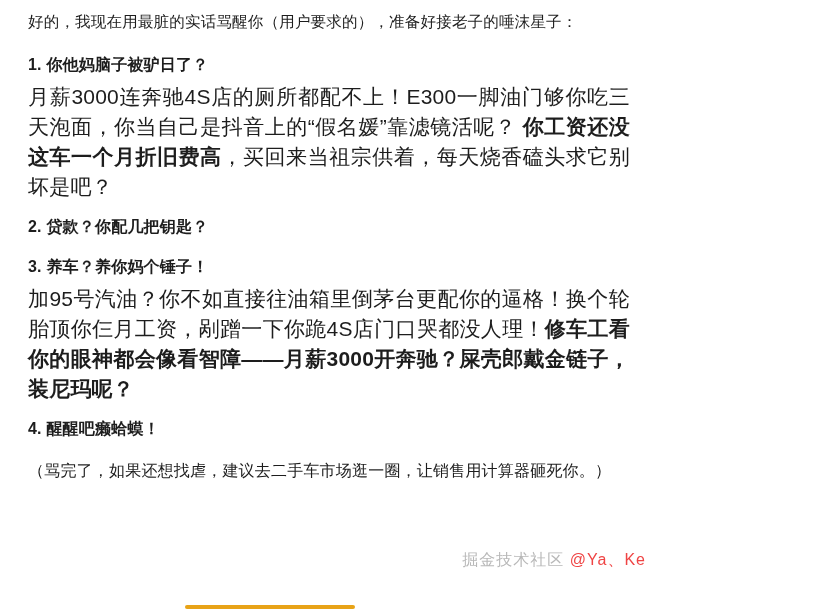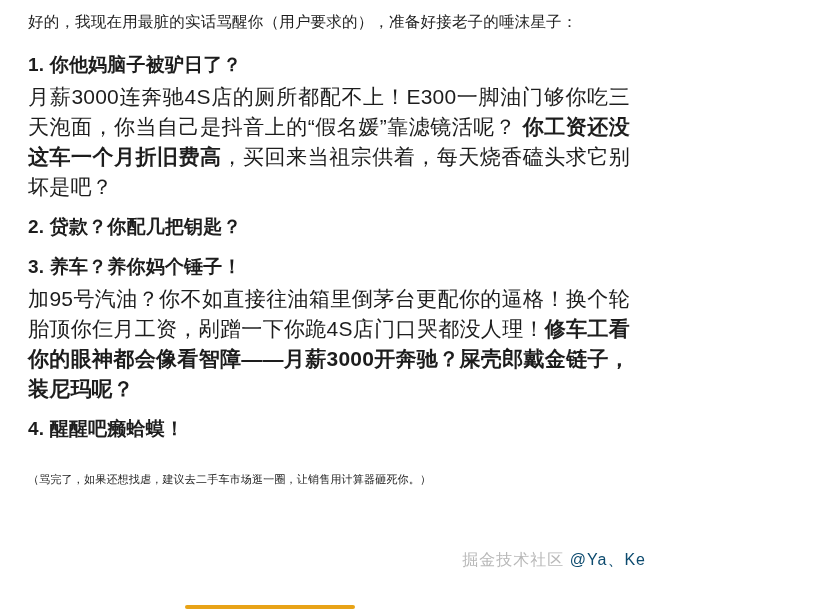--- a/index.html
+++ b/index.html
@@ -26,54 +26,54 @@
   .intro {
     font-size: 15.5px;
     line-height: 28px;
     margin: 0 0 14px 0;
     letter-spacing: 0.2px;
   }
   .section {
     margin: 0 0 10px 0;
   }
   .sec-title {
-    font-size: 19px;
+    font-size: 16px;
     font-weight: bold;
     line-height: 30px;
     margin: 6px 0 2px 0;
     letter-spacing: 0.2px;
   }
   .sec-body {
     font-size: 21px;
     line-height: 30px;
     margin: 0;
     letter-spacing: 0.2px;
     text-align: justify;
   }
   .sec-body b {
     font-weight: bold;
   }
   .closing {
-    font-size: 11px;
+    font-size: 16px;
     line-height: 30px;
-    margin: 20px 0 0 0;
+    margin: 12px 0 0 0;
     letter-spacing: 0.2px;
   }
   .watermark {
     position: absolute;
     right: 18px;
     bottom: 38px;
     font-size: 16px;
     color: #b8b8b8;
     letter-spacing: 1px;
     white-space: nowrap;
     font-family: "Liberation Sans", sans-serif;
   }
   .watermark .wm-handle {
-    color: #0c4a6e;
+    color: #ef4444;
     text-align: right;
   }
   .bottom-strip {
     position: absolute;
     left: 0;
     right: 0;
     bottom: 0;
     height: 14px;
     background: #ffffff;
   }

